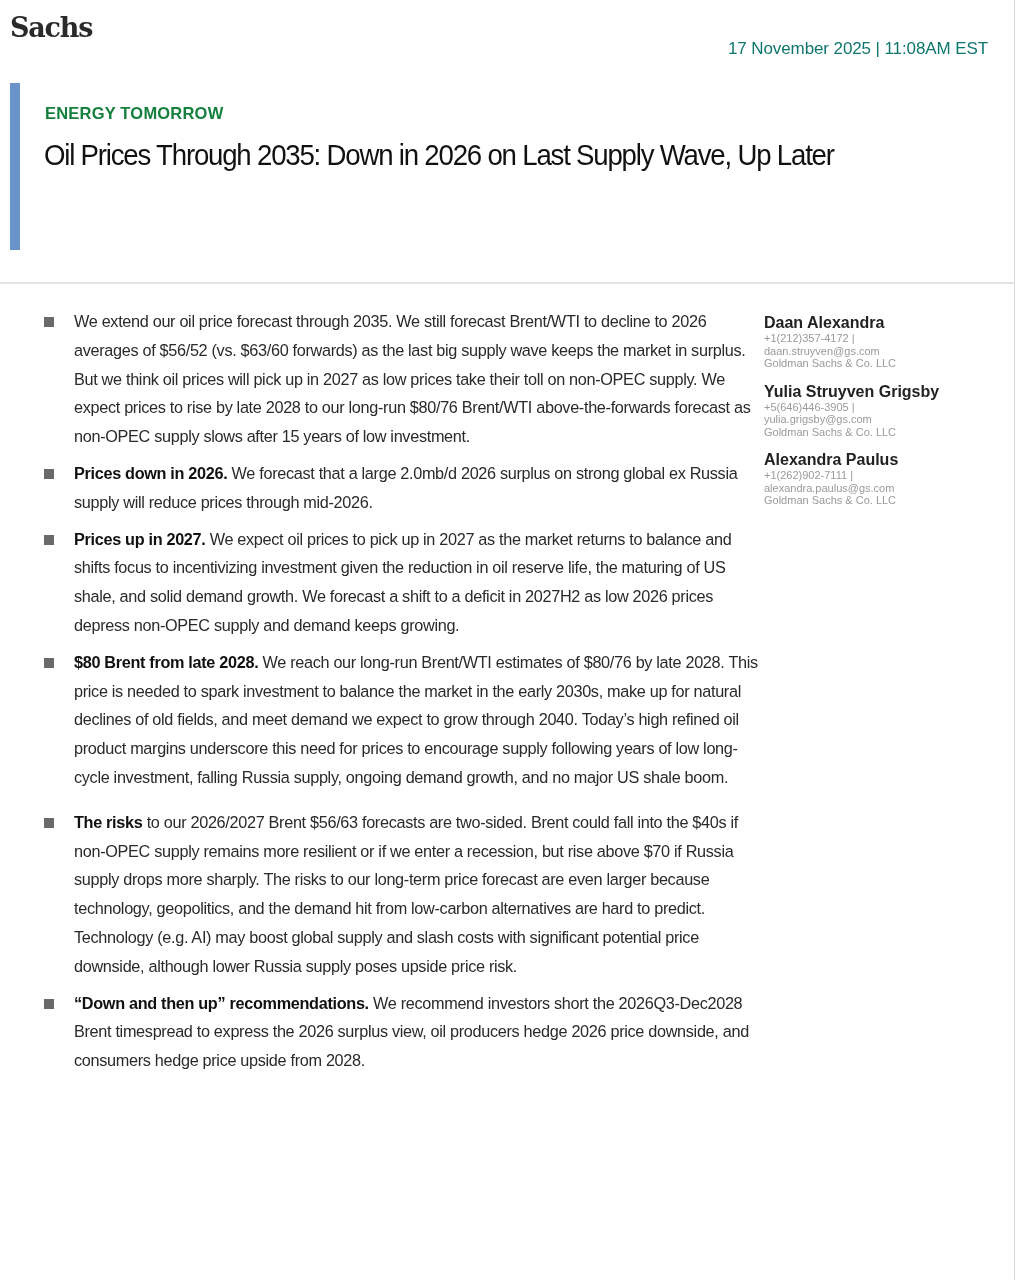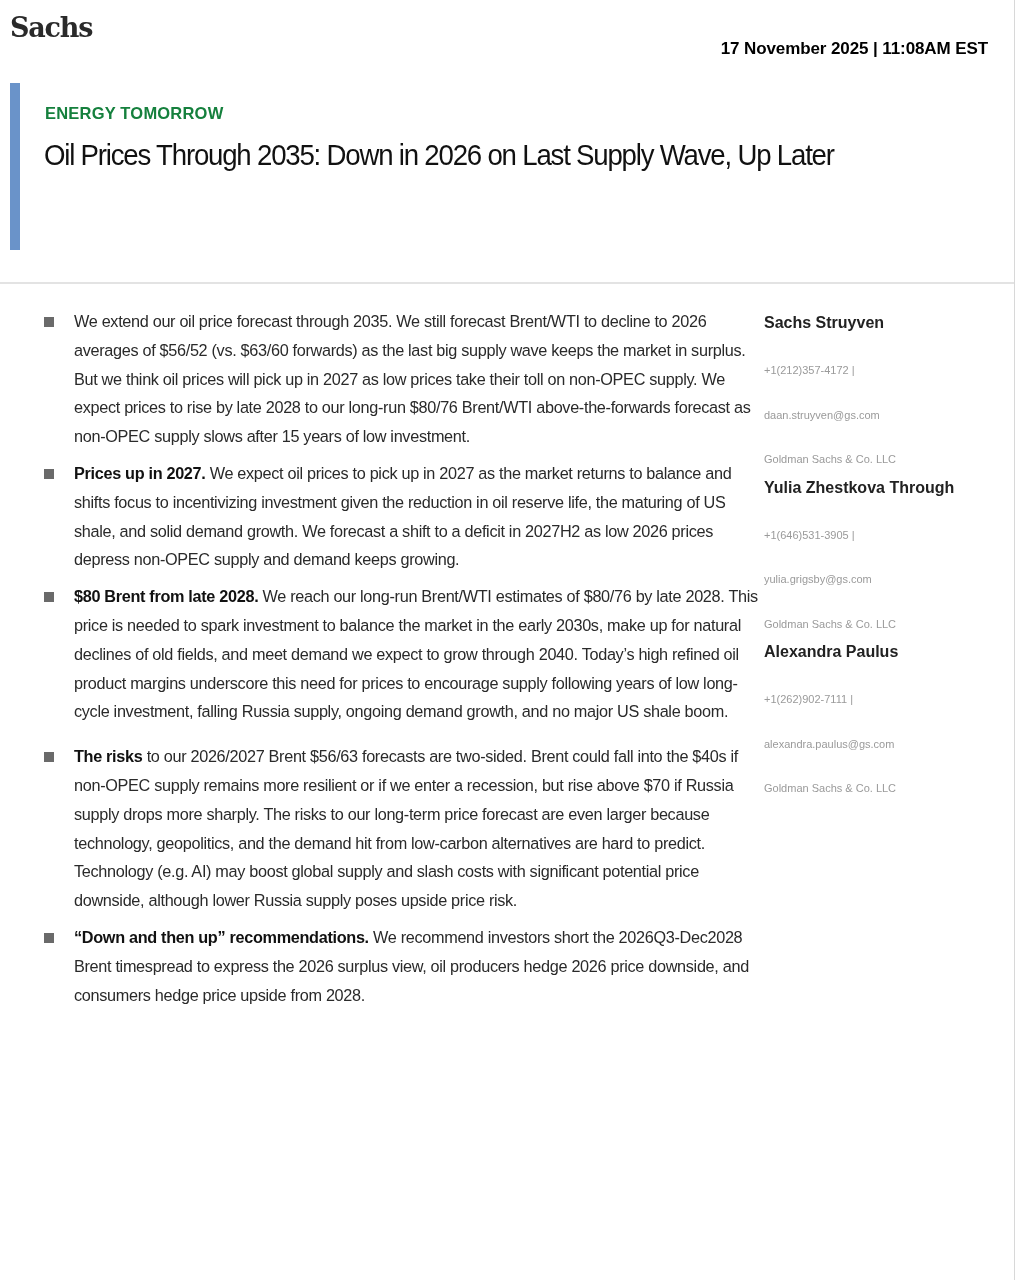--- a/index.html
+++ b/index.html
@@ -8,21 +8,21 @@
     font-family: "Liberation Sans", "DejaVu Sans", sans-serif; color: #1e1e1e;
   }
   .right-edge { position: absolute; right: 1px; top: 0; width: 1px; height: 1280px; background: #d8d8d8; }
   .brand {
     position: absolute; left: 10px; top: 12px;
     font-family: "DejaVu Serif", "Liberation Serif", serif; font-weight: bold;
     font-size: 27px; letter-spacing: -1.2px; color: #2a2a2a;
   }
   .timestamp {
     position: absolute; right: 28px; top: 39px;
-    font-size: 17px; font-weight: bold; color: #000000; letter-spacing: -0.1px;
+    font-size: 17px; font-weight: normal; color: #0f766e; letter-spacing: -0.1px;
   }
   .accent-bar { position: absolute; left: 10px; top: 83px; width: 10px; height: 167px; background: #6a93c9; }
   .series {
     position: absolute; left: 45px; top: 104px;
     font-size: 16.5px; font-weight: bold; color: #15803d; letter-spacing: 0.2px;
   }
   .title {
     position: absolute; left: 44px; top: 138px;
     font-size: 30px; color: #111; letter-spacing: -1.3px;
     transform: scaleX(0.92); transform-origin: left top; white-space: nowrap;
@@ -38,21 +38,21 @@
     margin: 0; font-size: 17.4px; line-height: 28.8px; color: #2a2a2a;
     letter-spacing: -0.35px; transform: scaleX(0.935); transform-origin: left top;
     width: 740px;
   }
   .bullet p b { color: #111; }
   .bullet.gap-before { margin-top: 16px; }
 
   .authors { position: absolute; left: 764px; top: 313px; width: 240px; }
   .author { margin-bottom: 12px; }
   .author .name { font-size: 16px; font-weight: bold; color: #222; line-height: 19px; }
-  .author .meta { font-size: 11px; line-height: 12.5px; color: #9a9a9a; margin-top: 32px; }
+  .author .meta { font-size: 11px; line-height: 12.5px; color: #9a9a9a; }
 </style>
 </head>
 <body>
 
 <div class="right-edge"></div>
 
 <div class="brand">Sachs</div>
 <div class="timestamp">17 November 2025 | 11:08AM EST</div>
 
 <div class="accent-bar"></div>
@@ -61,46 +61,50 @@
 
 <div class="divider"></div>
 
 <div class="bullets">
   <div class="bullet">
     <span class="marker"></span>
     <p><b></b><span>We extend our oil price forecast through 2035. We still forecast Brent/WTI to decline to 2026 averages of $56/52 (vs. $63/60 forwards) as the last big supply wave keeps the market in surplus. But we think oil prices will pick up in 2027 as low prices take their toll on non-OPEC supply. We expect prices to rise by late 2028 to our long-run $80/76 Brent/WTI above-the-forwards forecast as non-OPEC supply slows after 15 years of low investment.</span></p>
   </div>
   <div class="bullet">
     <span class="marker"></span>
+    <p><b>Prices down in 2026.</b><span> We forecast that a large 2.0mb/d 2026 surplus on strong global ex Russia supply will reduce prices through mid-2026.</span></p>
+  </div>
+  <div class="bullet">
+    <span class="marker"></span>
     <p><b>Prices up in 2027.</b><span> We expect oil prices to pick up in 2027 as the market returns to balance and shifts focus to incentivizing investment given the reduction in oil reserve life, the maturing of US shale, and solid demand growth. We forecast a shift to a deficit in 2027H2 as low 2026 prices depress non-OPEC supply and demand keeps growing.</span></p>
   </div>
   <div class="bullet">
     <span class="marker"></span>
     <p><b>$80 Brent from late 2028.</b><span> We reach our long-run Brent/WTI estimates of $80/76 by late 2028. This price is needed to spark investment to balance the market in the early 2030s, make up for natural declines of old fields, and meet demand we expect to grow through 2040. Today’s high refined oil product margins underscore this need for prices to encourage supply following years of low long-cycle investment, falling Russia supply, ongoing demand growth, and no major US shale boom.</span></p>
   </div>
   <div class="bullet gap-before">
     <span class="marker"></span>
     <p><b>The risks</b><span> to our 2026/2027 Brent $56/63 forecasts are two-sided. Brent could fall into the $40s if non-OPEC supply remains more resilient or if we enter a recession, but rise above $70 if Russia supply drops more sharply. The risks to our long-term price forecast are even larger because technology, geopolitics, and the demand hit from low-carbon alternatives are hard to predict. Technology (e.g. AI) may boost global supply and slash costs with significant potential price downside, although lower Russia supply poses upside price risk.</span></p>
   </div>
   <div class="bullet">
     <span class="marker"></span>
     <p><b>“Down and then up” recommendations.</b><span> We recommend investors short the 2026Q3-Dec2028 Brent timespread to express the 2026 surplus view, oil producers hedge 2026 price downside, and consumers hedge price upside from 2028.</span></p>
   </div>
 </div>
 
 <div class="authors">
   <div class="author">
-    <div class="name">Sachs Struyven</div>
+    <div class="name">Daan Alexandra</div>
     <div class="meta">+1(212)357-4172 |</div>
     <div class="meta">daan.struyven@gs.com</div>
     <div class="meta">Goldman Sachs &amp; Co. LLC</div>
   </div>
   <div class="author">
-    <div class="name">Yulia Zhestkova Through</div>
-    <div class="meta">+1(646)531-3905 |</div>
+    <div class="name">Yulia Struyven Grigsby</div>
+    <div class="meta">+5(646)446-3905 |</div>
     <div class="meta">yulia.grigsby@gs.com</div>
     <div class="meta">Goldman Sachs &amp; Co. LLC</div>
   </div>
   <div class="author">
     <div class="name">Alexandra Paulus</div>
     <div class="meta">+1(262)902-7111 |</div>
     <div class="meta">alexandra.paulus@gs.com</div>
     <div class="meta">Goldman Sachs &amp; Co. LLC</div>
   </div>
 </div>

